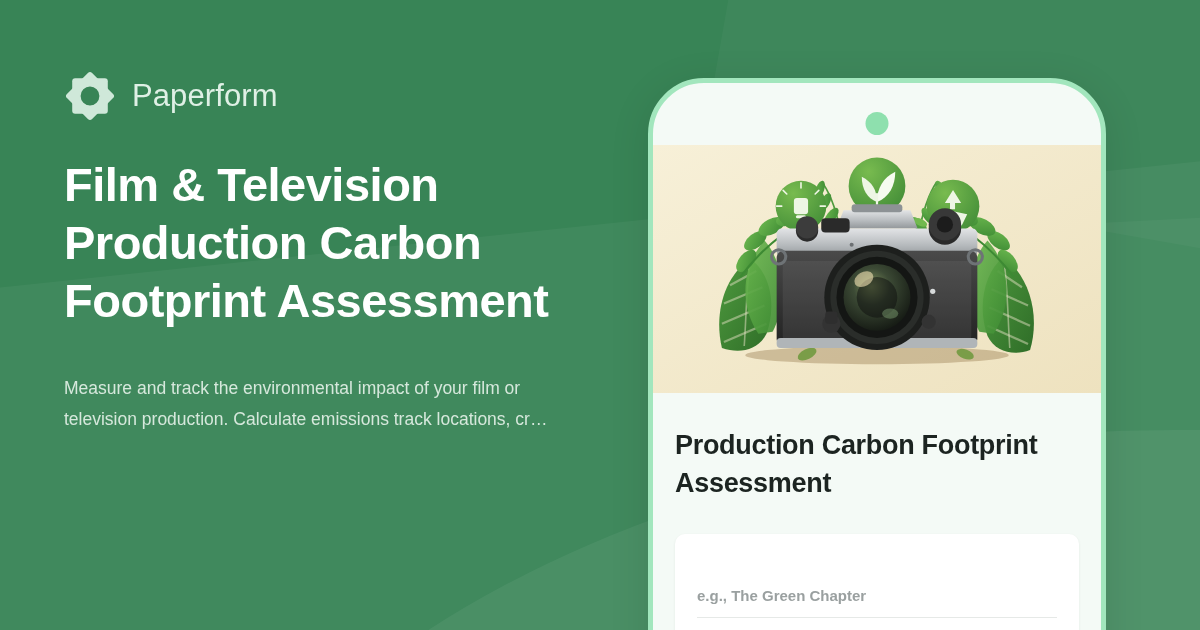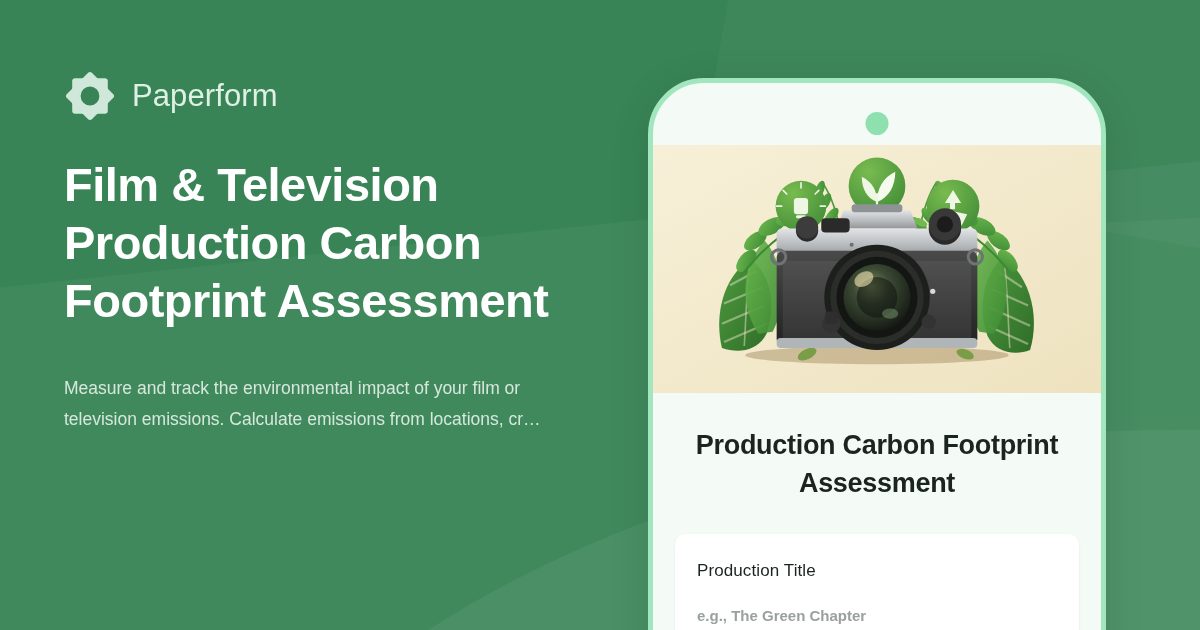--- a/index.html
+++ b/index.html
@@ -144,21 +144,20 @@
   
   #form-body {
     position: absolute;
     top: 310px;
     left: 0; right: 0; bottom: 0;
     background: #f4faf6;
     padding: 0 22px;
   }
   #form-title {
     margin-top: 33px;
-    text-align: center;
     color: #1c2421;
     font-size: 27px;
     line-height: 1.42;
     font-weight: 700;
     letter-spacing: -0.3px;
   }
   #field-card {
     margin-top: 31px;
     background: #ffffff;
     border-radius: 10px;
@@ -213,21 +212,21 @@
         <rect x="8.2" y="8.2" width="35.6" height="35.6" rx="3"></rect>
         <rect x="8.2" y="8.2" width="35.6" height="35.6" rx="3" transform="rotate(45 26 26)"></rect>
       </g>
       <circle cx="26" cy="26" r="10.2" fill="none" stroke="#cfe8d9" stroke-width="1.6"></circle>
     </svg>
     <div id="brand-name">Paperform</div>
   </div>
 
   <h1 id="headline">Film &amp; Television Production Carbon Footprint Assessment</h1>
 
-  <p id="subhead">Measure and track the environmental impact of your film or television emissions. Calculate emissions from locations, cr…</p>
+  <p id="subhead">Measure and track the environmental impact of your film or television production. Calculate emissions track locations, cr…</p>
 </div>
 
 <div id="phone">
 
   <div id="phone-notch"></div>
 
   <div id="hero-image">
     <svg id="hero-svg" viewBox="0 0 442 248" preserveAspectRatio="xMidYMid slice" aria-hidden="true">
       <defs>
         <linearGradient id="bgG" x1="0" y1="0" x2="1" y2="1">
@@ -387,19 +386,18 @@
         <circle cx="276" cy="146" r="2.6" fill="#d7dadb"></circle>
         <circle cx="196" cy="100" r="2" fill="#6c7073"></circle>
       </g>
     </svg>
   </div>
 
   <div id="form-body">
     <div id="form-title">Production Carbon Footprint Assessment</div>
 
     <div id="field-card">
-      <div id="field-label">Production Title</div>
       <div id="field-input-wrap">
         <input id="field-placeholder" type="text" placeholder="e.g., The Green Chapter" style="">
       </div>
     </div>
   </div>
 </div>
 
 </body></html>

